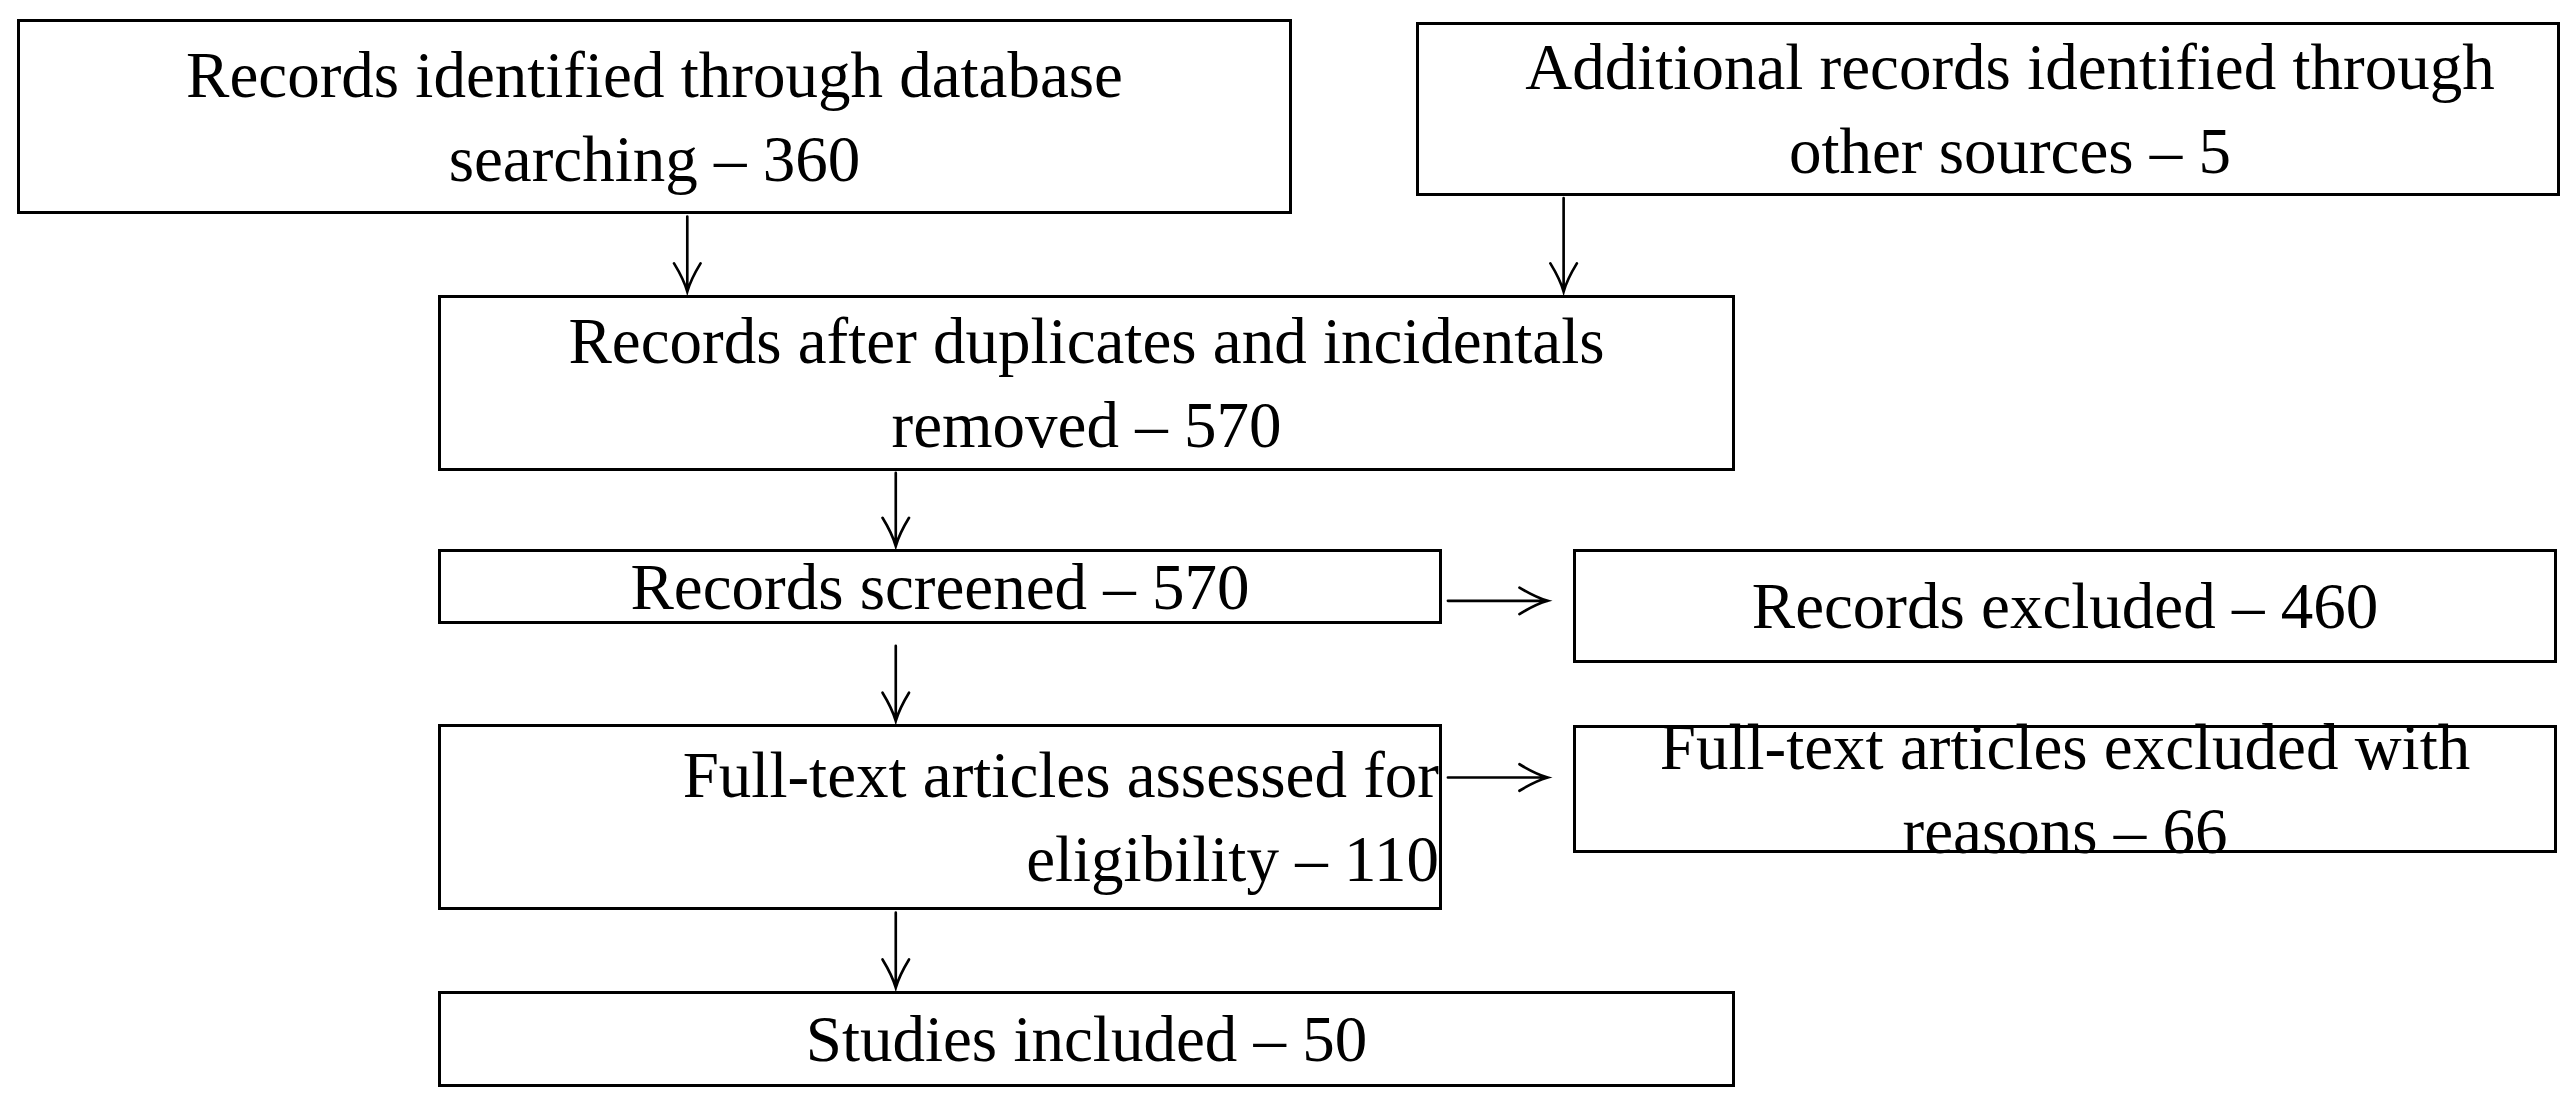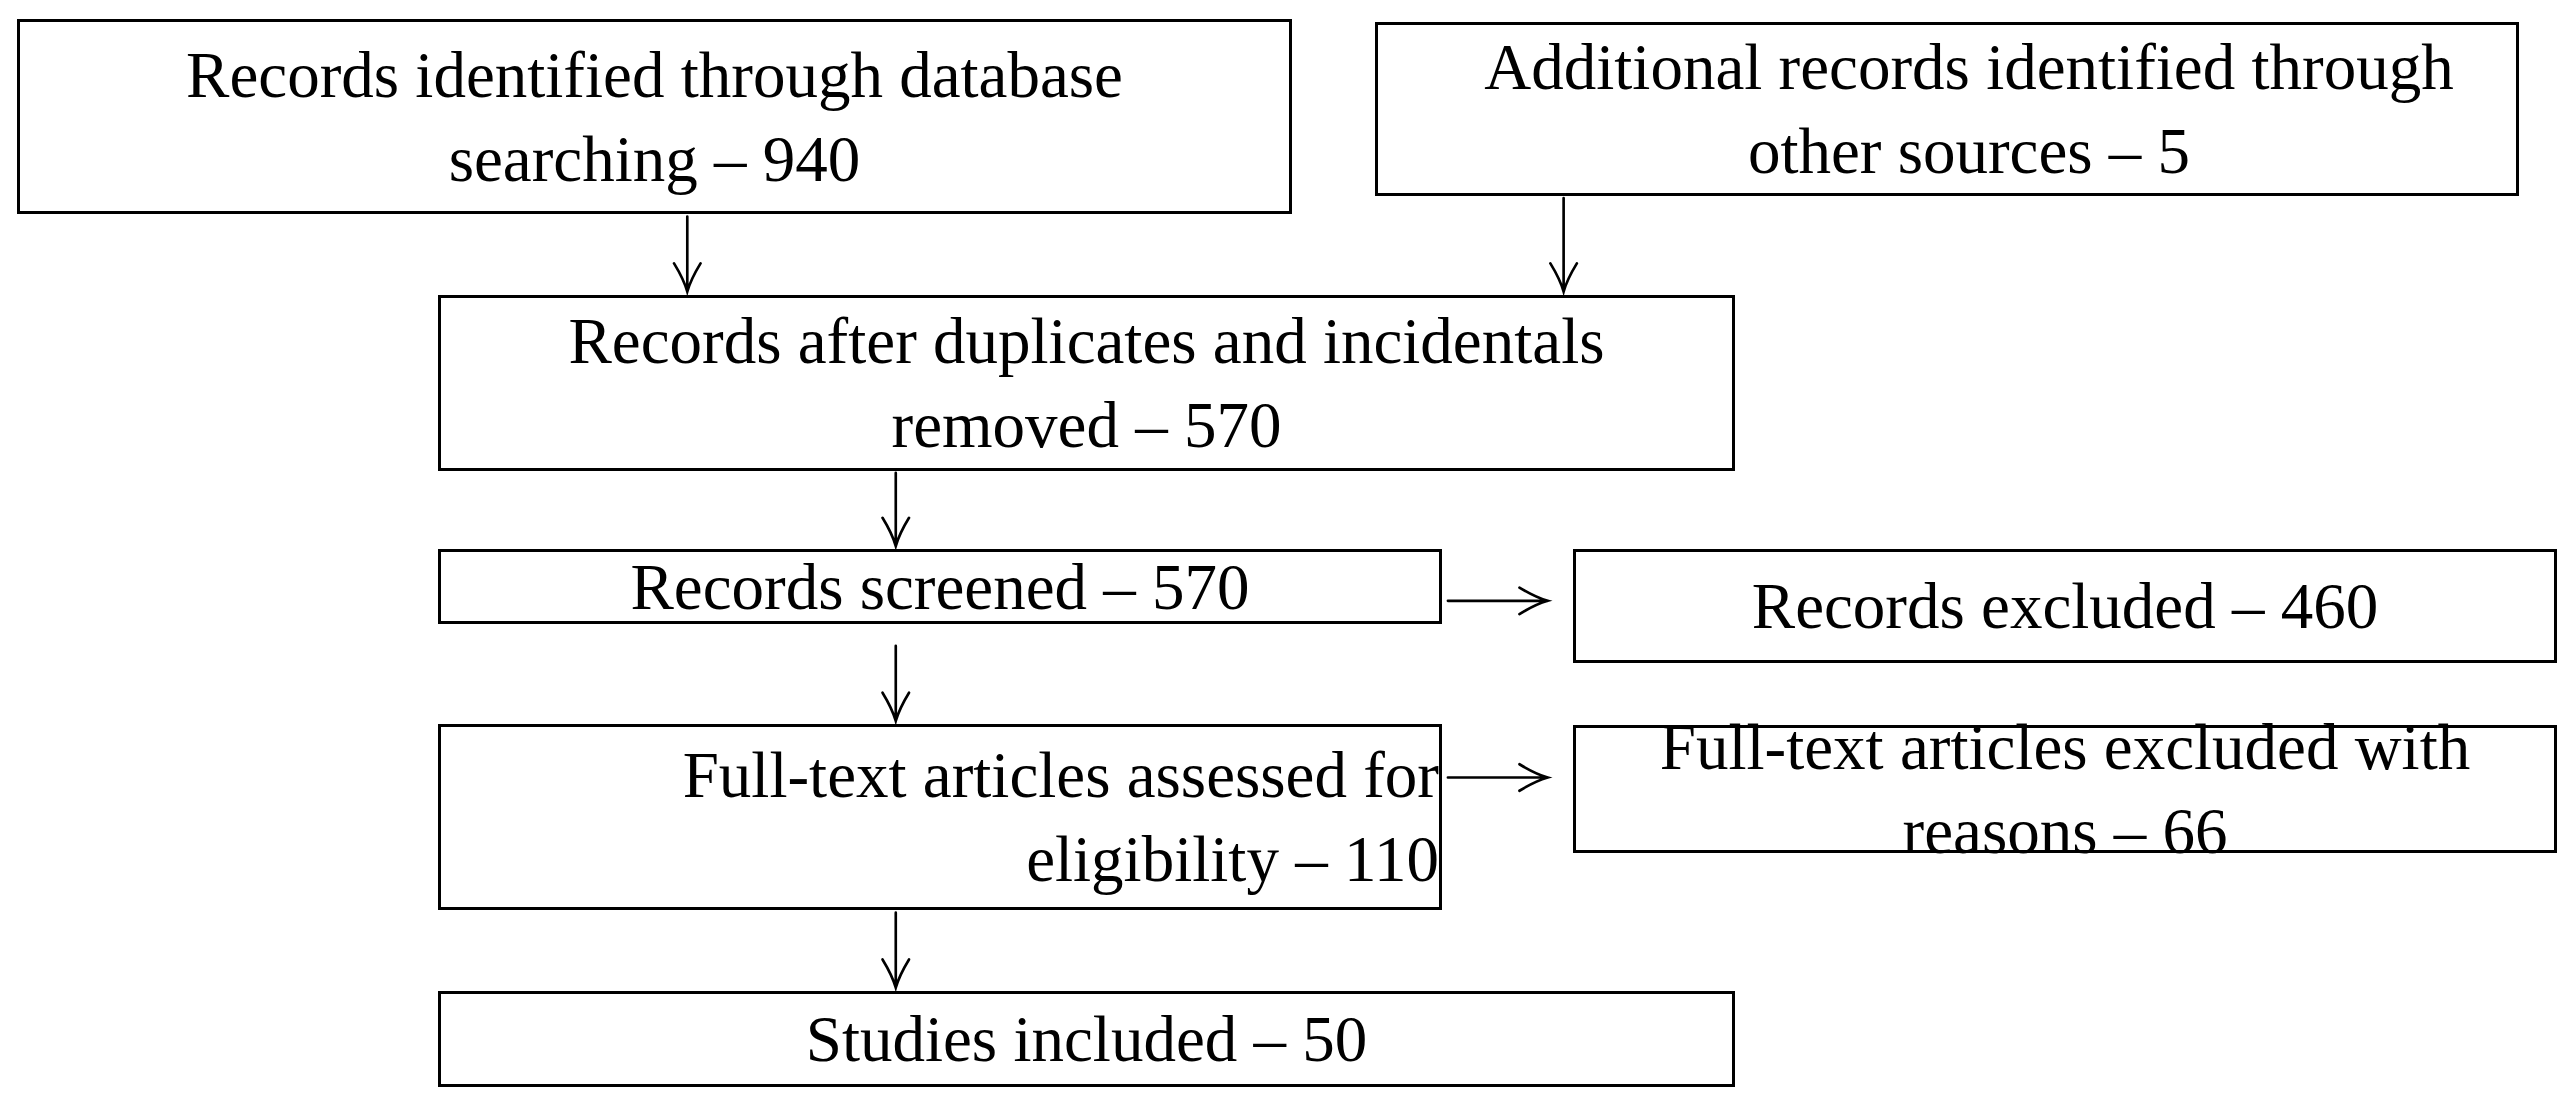--- a/index.html
+++ b/index.html
@@ -27,21 +27,21 @@
     align-items: center;
     text-align: center;
     font-size: 65px;
     line-height: 84px;
   }
   .line {
     white-space: nowrap;
   }
   
   .b-identified   { left: 17px;   top: 19.4px;   width: 1275px; height: 195px; }
-  .b-additional   { left: 1375px; top: 22px;   width: 1144px; height: 174px; padding-left: 44px; }
+  .b-additional   { left: 1416px; top: 22px;   width: 1144px; height: 174px; padding-left: 44px; }
   .b-dedup        { left: 438px;  top: 295px;  width: 1297px; height: 176px; }
   .b-screened     { left: 438px;  top: 549px;  width: 1004px; height: 75px; }
   .b-excluded     { left: 1573px; top: 549px;  width: 984px; height: 114px; }
   .b-fulltext     { left: 438px;  top: 724px;  width: 1004px; height: 186px; align-items: flex-end; }
   .b-ftexcluded   { left: 1573px; top: 725px;  width: 984px; height: 128px; }
   .b-included     { left: 438px;  top: 991px; width: 1297px; height: 96px; }
   svg.arrows {
     position: absolute;
     left: 0; top: 0;
     width: 2576px;
@@ -72,21 +72,21 @@
 
     <path d="M1014 1033 L1014 1118 M999 1086 Q1010 1104 1014 1118 Q1018 1104 1029 1086"></path>
 
     <path d="M1639 680 L1752 680 M1720 665 Q1738 676 1752 680 Q1738 684 1720 695"></path>
 
     <path d="M1639 880 L1752 880 M1720 865 Q1738 876 1752 880 Q1738 884 1720 895"></path>
   </svg>
 
   <div class="box b-identified">
     <div class="line">Records identified through database</div>
-    <div class="line">searching – 940</div>
+    <div class="line">searching – 360</div>
   </div>
 
   <div class="box b-additional">
     <div class="line">Additional records identified through</div>
     <div class="line">other sources – 5</div>
   </div>
 
   <div class="box b-dedup">
     <div class="line">Records after duplicates and incidentals</div>
     <div class="line">removed – 570</div>

